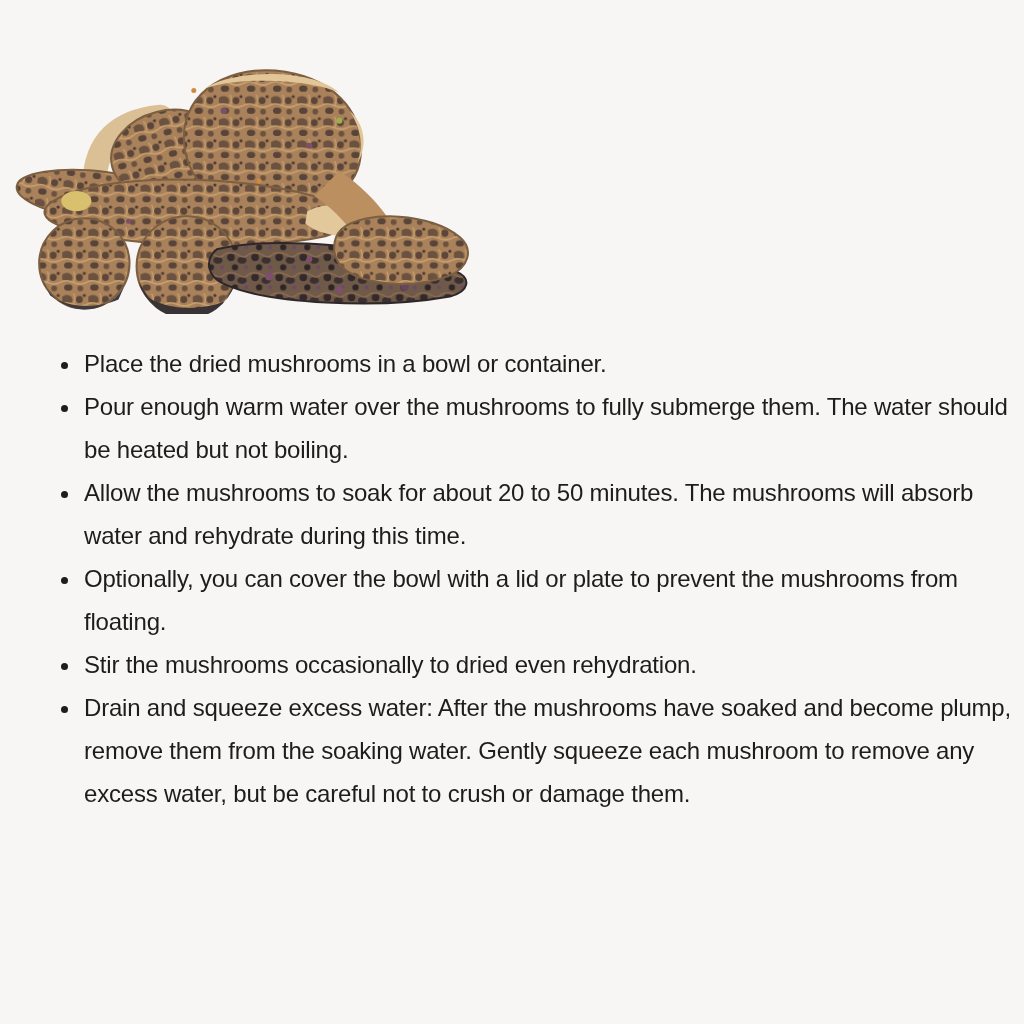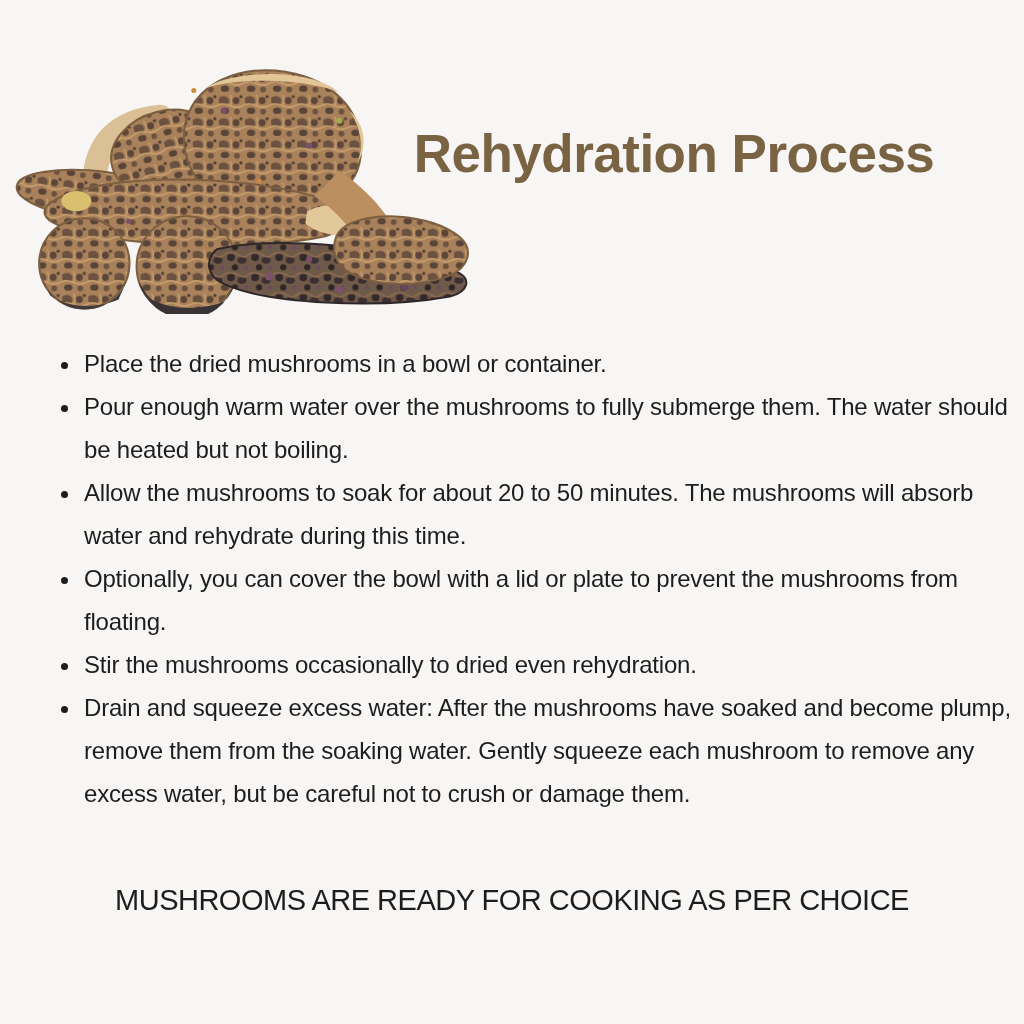--- a/index.html
+++ b/index.html
@@ -98,26 +98,24 @@
 
       <circle cx="215" cy="60" r="3" fill="#7d4f6d"></circle>
       <circle cx="300" cy="95" r="3" fill="#7d4f6d"></circle>
       <circle cx="250" cy="130" r="2.5" fill="#cf8a3e"></circle>
       <circle cx="120" cy="170" r="2.5" fill="#7d4f6d"></circle>
       <circle cx="330" cy="70" r="3" fill="#9db04a"></circle>
       <circle cx="185" cy="40" r="2.5" fill="#cf8a3e"></circle>
     </svg>
   </div>
 
-  <h1 class="title">Rehydration Process</h1>
 
   <ul class="bullets">
       <li>Place the dried mushrooms in a bowl or container.</li>
       <li>Pour enough warm water over the mushrooms to fully submerge them. The water should be heated but not boiling.</li>
       <li>Allow the mushrooms to soak for about 20 to 50 minutes. The mushrooms will absorb water and rehydrate during this time.</li>
       <li>Optionally, you can cover the bowl with a lid or plate to prevent the mushrooms from floating.</li>
       <li>Stir the mushrooms occasionally to dried even rehydration.</li>
       <li>Drain and squeeze excess water: After the mushrooms have soaked and become plump, remove them from the soaking water. Gently squeeze each mushroom to remove any excess water, but be careful not to crush or damage them.</li>
     </ul>
 
-  <div class="footer">MUSHROOMS ARE READY FOR COOKING AS PER CHOICE</div>
 
 </div>
 
 </body></html>

